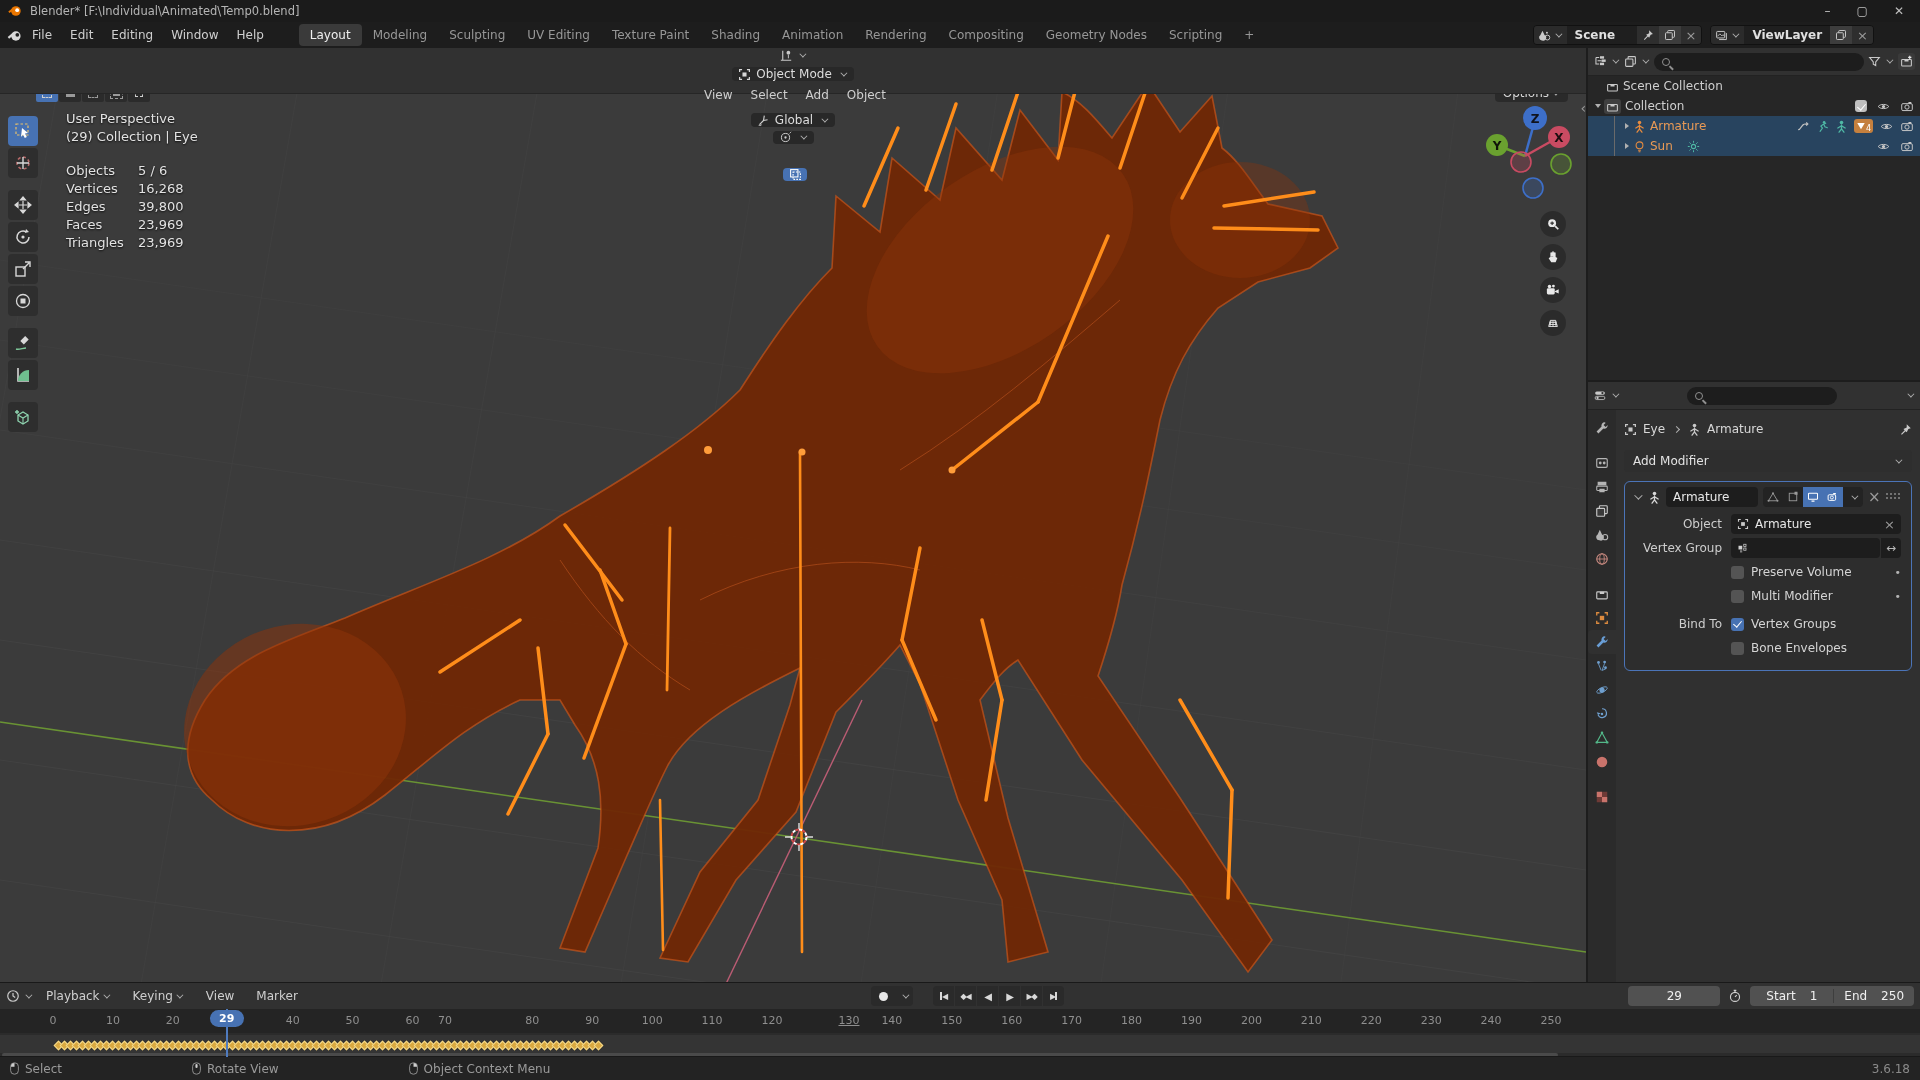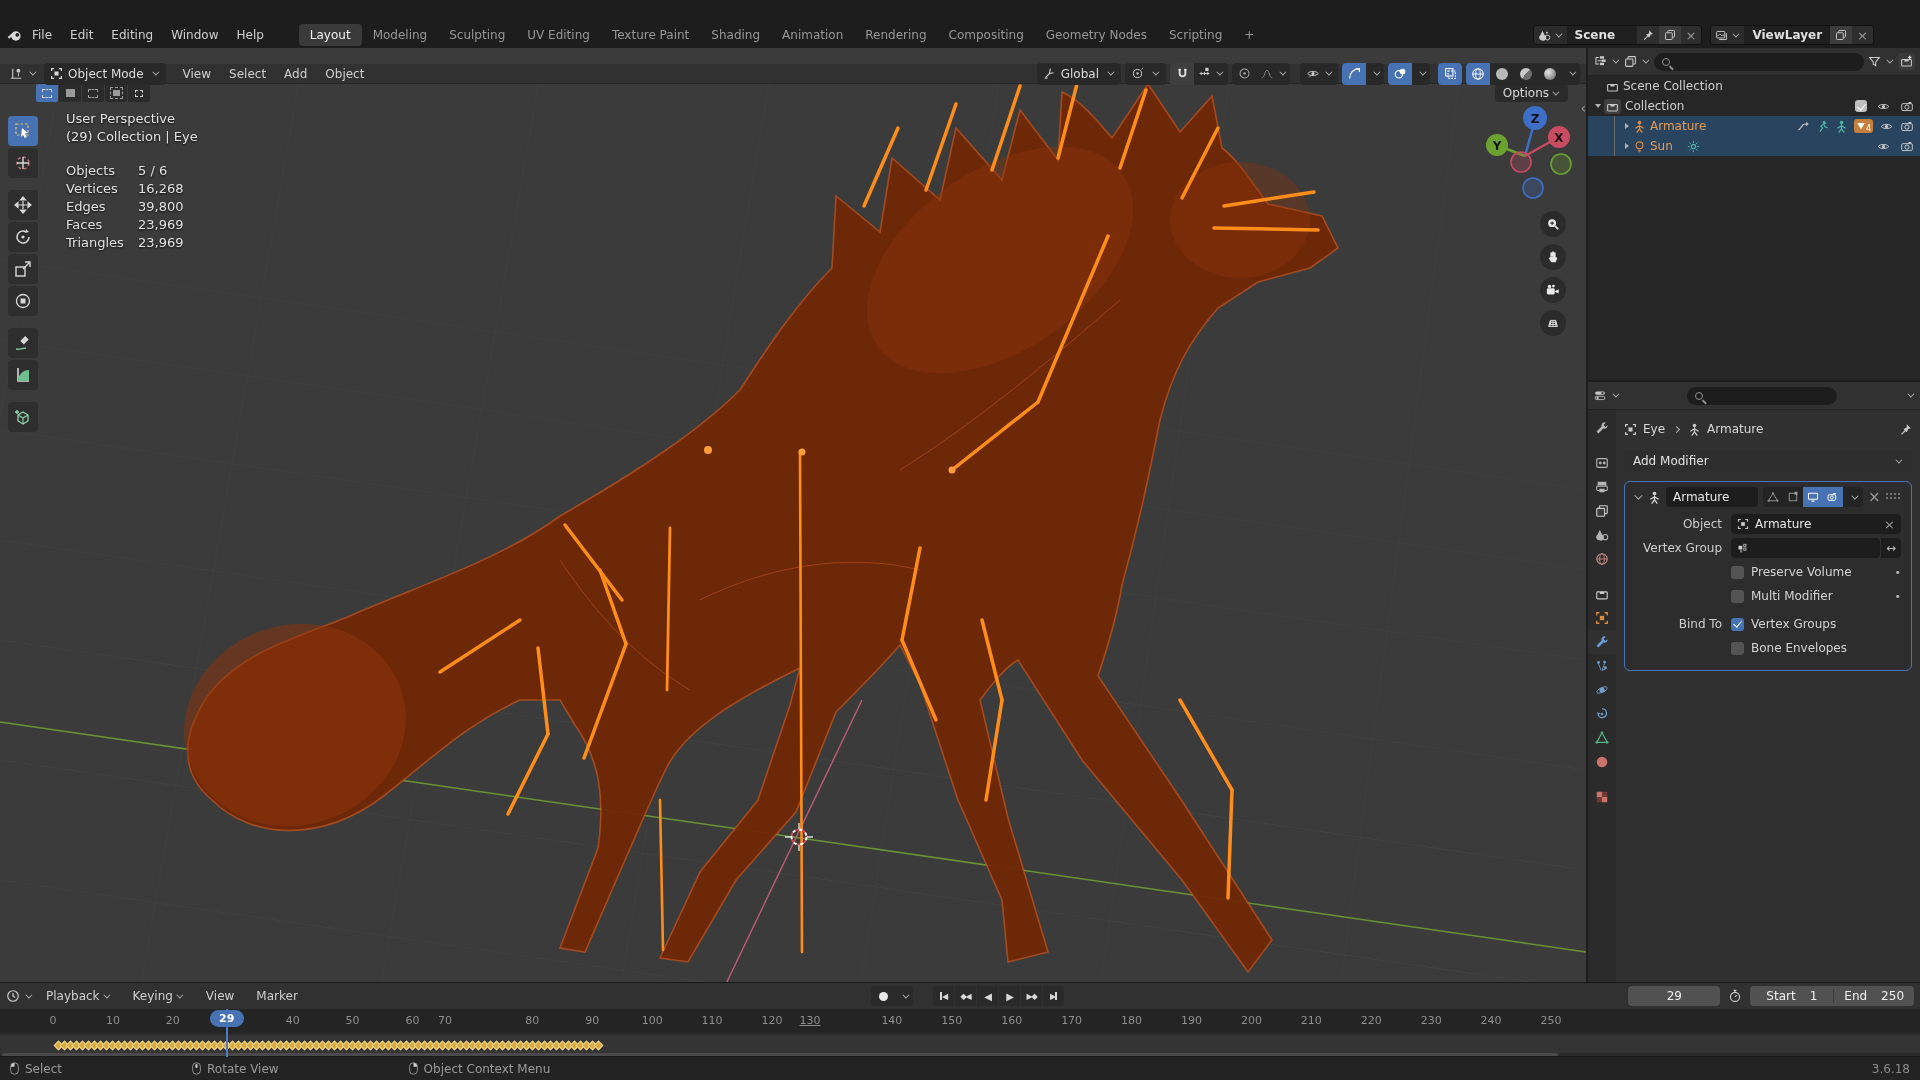--- a/index.html
+++ b/index.html
@@ -31,21 +31,21 @@
   .tabs{display:flex;margin-left:26px;}
   .tab{padding:4px 11px;color:#979797;border-radius:4px;white-space:nowrap;}
   .tab.active{background:#3a3a3a;color:#efefef;}
   .idsel{display:flex;align-items:center;background:#1f1f1f;border-radius:4px;height:20px;margin-left:8px;overflow:hidden;border:1px solid #111;}
   .idsel .iconseg{background:#2b2b2b;height:100%;display:flex;align-items:center;padding:0 4px;gap:1px;}
   .idsel .name{padding:0 8px;color:#e0e0e0;min-width:70px;font-weight:bold;}
   .idsel .opseg{background:#2e2e2e;height:100%;display:flex;align-items:center;padding:0 5px;}
   
   .main{left:0;top:48px;width:1920px;height:934px;}
   .viewport{left:0;top:0;width:1586px;height:934px;background:var(--canvas);overflow:hidden;position:absolute;}
-  .vp-header{position:absolute;left:0;top:16px;width:100%;height:20px;background:var(--hdr);display:flex;align-items:center;padding:0 6px;gap:4px;z-index:5;border-bottom:1px solid #262626;}
+  .vp-header{position:absolute;left:0;top:0;width:100%;height:46px;background:var(--hdr);display:flex;align-items:center;padding:0 6px;gap:4px;z-index:5;border-bottom:1px solid #262626;flex-direction:column;}
   .pill{display:flex;align-items:center;background:var(--seg);border-radius:4px;height:22px;padding:0 6px;gap:5px;}
   .pill .lbl{color:#dcdcdc;}
   .tgl{width:24px;height:22px;display:flex;align-items:center;justify-content:center;background:var(--seg);}
   .tgl.on{background:var(--accent);}
   .grp{display:flex;border-radius:4px;overflow:hidden;}
   .vp-canvas{position:absolute;top:28px;left:0;}
   .selmodes{position:absolute;left:36px;top:36px;display:flex;gap:1px;z-index:4;}
   .selmode{width:22px;height:18px;background:#2b2b2b;border-radius:2px;display:flex;align-items:center;justify-content:center;}
   .selmode.active{background:var(--accent);}
   .dashsq{width:10px;height:9px;border:1px dashed #cfcfcf;}
@@ -190,20 +190,33 @@
       </symbol>
     <symbol id="ic-magnet" viewBox="0 0 16 16">
         <path d="M4.5 2v6a3.5 3.5 0 0 0 7 0V2" fill="none" stroke="#d8d8d8" stroke-width="2.4"></path>
         <path d="M3.2 3.5h2.6M10.2 3.5h2.6" stroke="#fff" stroke-width="1.6"></path>
       </symbol>
   </defs>
 </svg>
 
 <div class="app">
 
+  <div class="titlebar abs">
+    <svg class="i" width="14" height="14" viewBox="0 0 16 16">
+        <circle cx="9" cy="8" r="5.5" fill="#ea7600"></circle>
+        <circle cx="10.5" cy="7" r="2.2" fill="#fff"></circle>
+        <path d="M1 9.5 7 5" stroke="#ea7600" stroke-width="2.2"></path>
+      </svg>
+    <span style="margin-left:8px">Blender* [F:\Individual\Animated\Temp0.blend]</span>
+    <div class="winbtns">
+      <span>–</span>
+      <span>▢</span>
+      <span>✕</span>
+    </div>
+  </div>
 
   <div class="topbar abs">
     <svg class="i" width="17" height="15" viewBox="0 0 16 16">
         <circle cx="9.5" cy="8.5" r="5" fill="#d8d8d8"></circle>
         <circle cx="11" cy="7.3" r="2" fill="#1d1d1d"></circle>
         <path d="M1.5 10.5 7.5 5.5" stroke="#d8d8d8" stroke-width="2.4"></path>
       </svg>
     <div class="row">
 
     <span class="menu-item">File</span>
@@ -1060,21 +1073,21 @@
         <span class="tick" style="left: 172.84px;">20</span>
         <span class="tick" style="left: 292.68px;">40</span>
         <span class="tick" style="left: 352.6px;">50</span>
         <span class="tick" style="left: 412.52px;">60</span>
         <span class="tick" style="left: 445px;">70</span>
         <span class="tick" style="left: 532.36px;">80</span>
         <span class="tick" style="left: 592.28px;">90</span>
         <span class="tick" style="left: 652.2px;">100</span>
         <span class="tick" style="left: 712.12px;">110</span>
         <span class="tick" style="left: 772.04px;">120</span>
-        <span class="tick" style="left: 810px; text-decoration: underline;">130</span>
+        <span class="tick" style="left: 849px; text-decoration: underline;">130</span>
         <span class="tick" style="left: 891.88px;">140</span>
         <span class="tick" style="left: 951.8px;">150</span>
         <span class="tick" style="left: 1011.72px;">160</span>
         <span class="tick" style="left: 1071.64px;">170</span>
         <span class="tick" style="left: 1131.56px;">180</span>
         <span class="tick" style="left: 1191.48px;">190</span>
         <span class="tick" style="left: 1251.4px;">200</span>
         <span class="tick" style="left: 1311.32px;">210</span>
         <span class="tick" style="left: 1371.24px;">220</span>
         <span class="tick" style="left: 1431.16px;">230</span>

